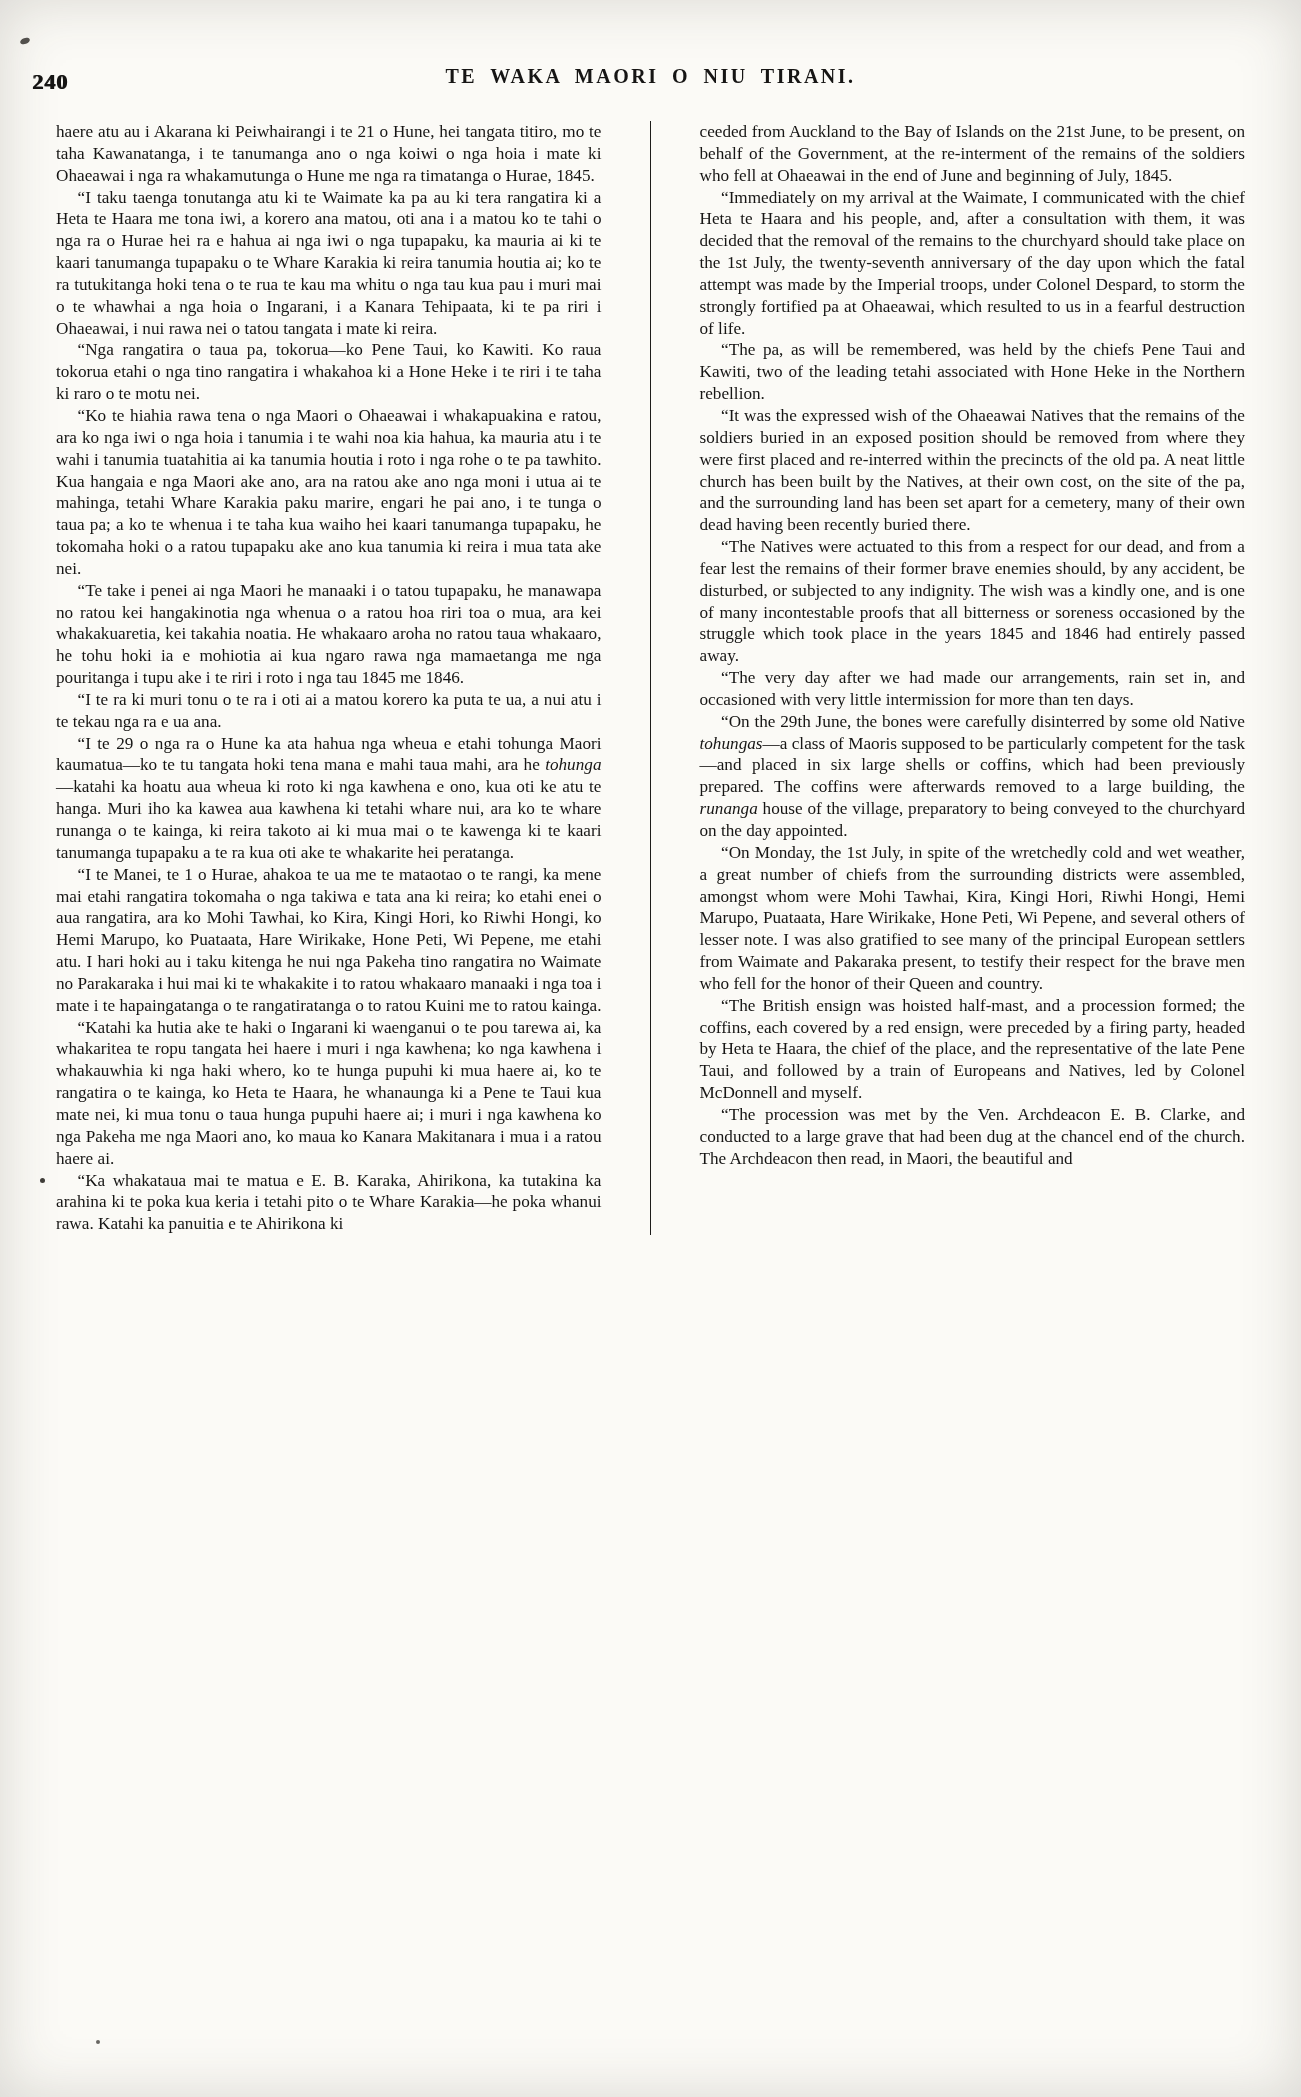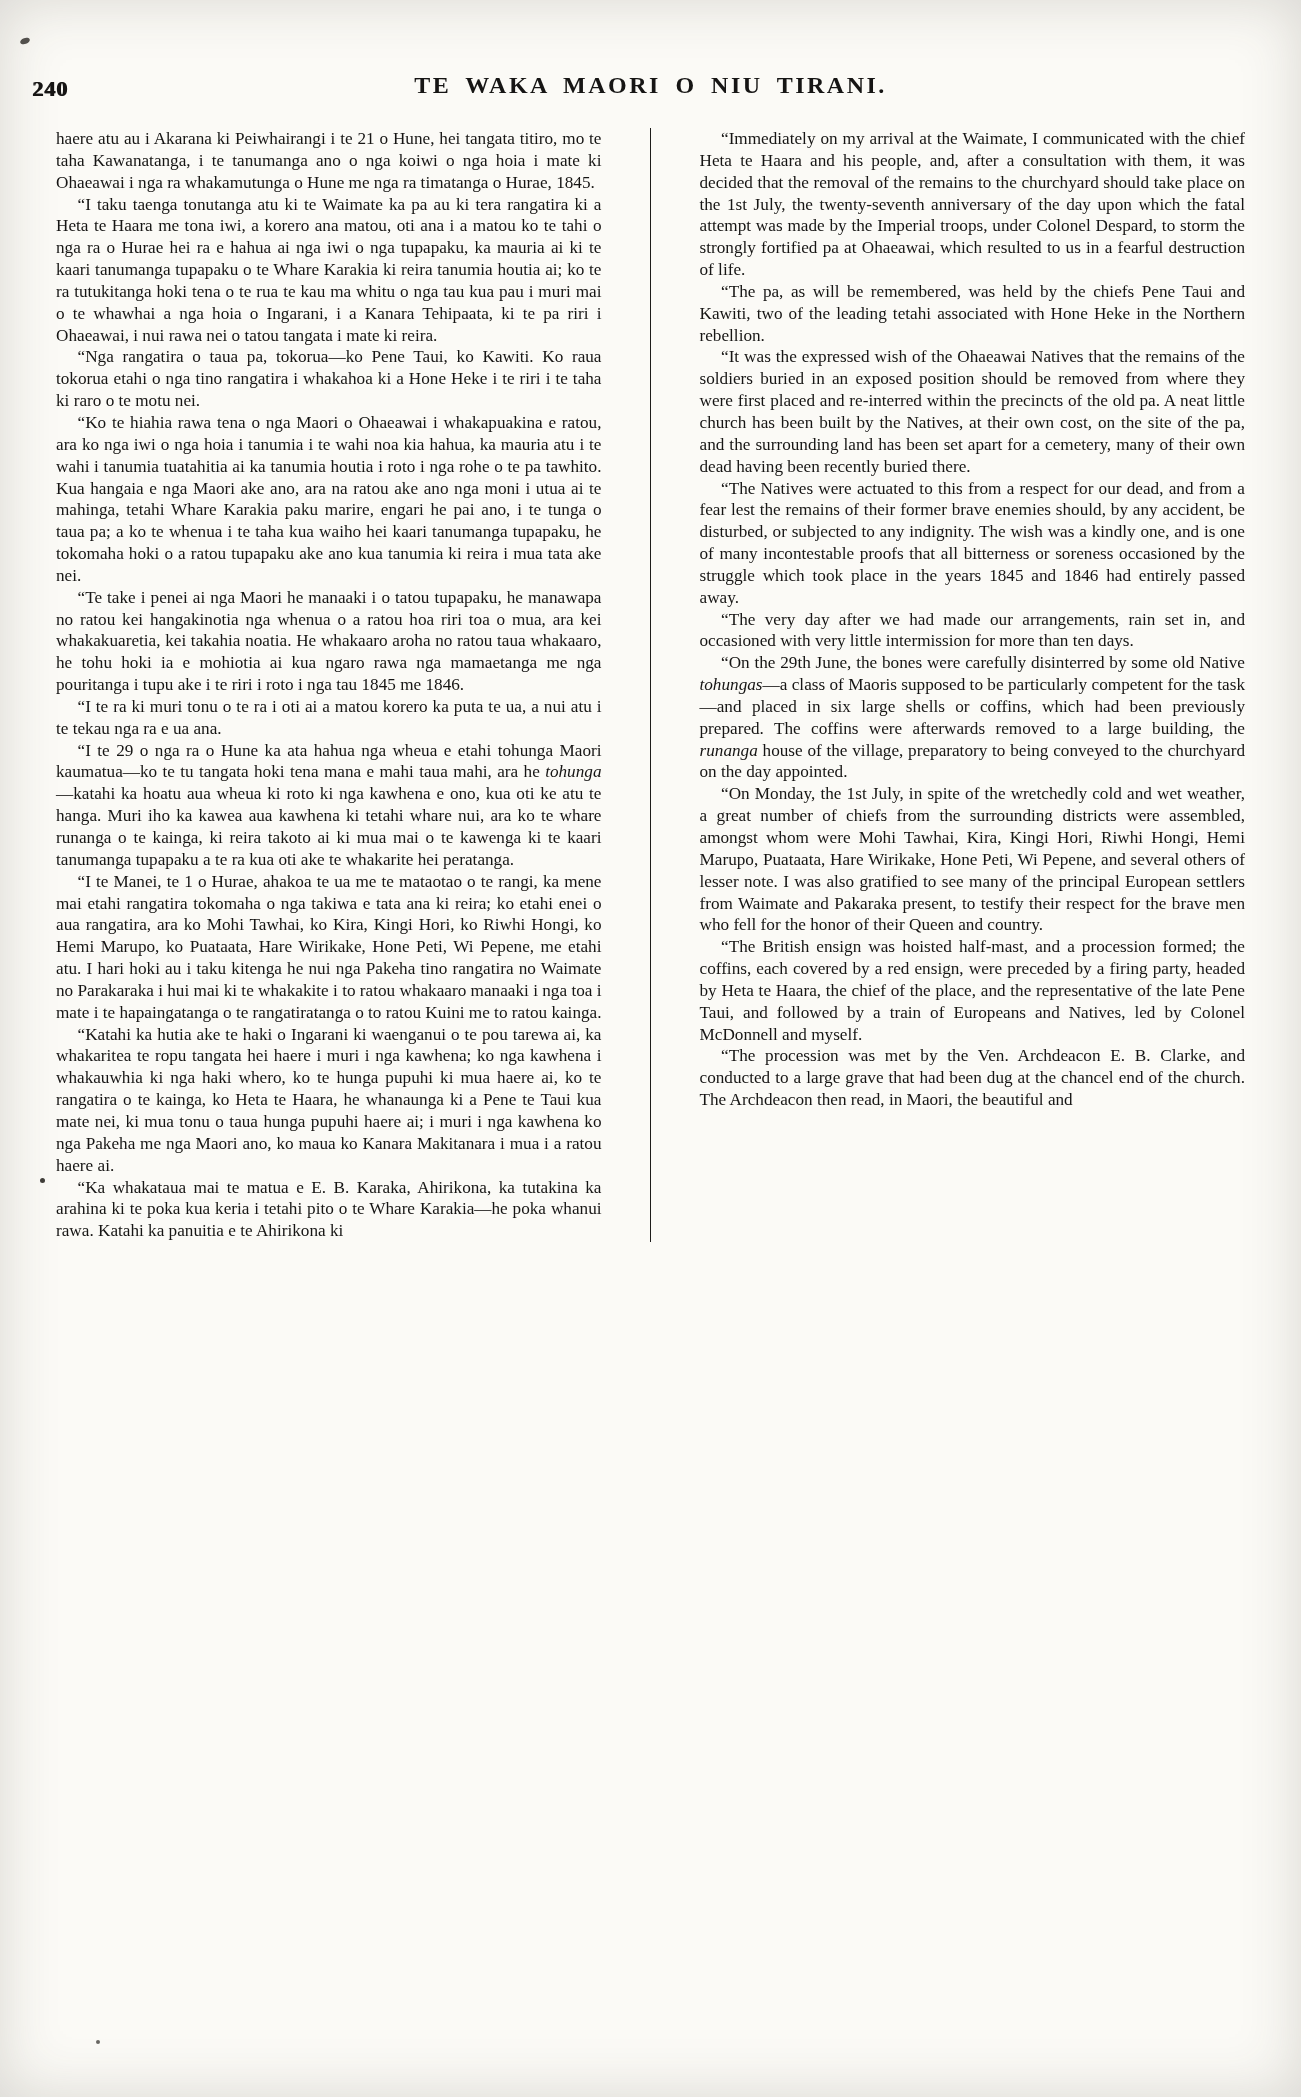--- a/index.html
+++ b/index.html
@@ -27,23 +27,23 @@
   .pageno {
     position: absolute;
     left: -24px;
     top: 4px;
     font-size: 22px;
     font-weight: bold;
     letter-spacing: 1px;
     text-shadow: 1px 0 0 #161514;
   }
   .masthead {
-    margin: 12px;
+    margin: 5px;
     text-align: center;
-    font-size: 24px;
+    font-size: 20px;
     font-weight: bold;
     letter-spacing: 2.5px;
     word-spacing: 6px;
   }
   main.columns {
     display: flex;
     margin-top: 12px;
     align-items: stretch;
     gap: 34px;
   }
@@ -100,20 +100,21 @@
       <p class="para">“I te ra ki muri tonu o te ra i oti ai a matou korero ka puta te ua, a nui atu i te tekau nga ra e ua ana.</p>
       <p class="para gap-md">“I te 29 o nga ra o Hune ka ata hahua nga wheua e etahi tohunga Maori kaumatua—ko te tu tangata hoki tena mana e mahi taua mahi, ara he <i>tohunga</i>—katahi ka hoatu aua wheua ki roto ki nga kawhena e ono, kua oti ke atu te hanga. Muri iho ka kawea aua kawhena ki tetahi whare nui, ara ko te whare runanga o te kainga, ki reira takoto ai ki mua mai o te kawenga ki te kaari tanumanga tupapaku a te ra kua oti ake te whakarite hei peratanga.</p>
       <p class="para">“I te Manei, te 1 o Hurae, ahakoa te ua me te mataotao o te rangi, ka mene mai etahi rangatira tokomaha o nga takiwa e tata ana ki reira; ko etahi enei o aua rangatira, ara ko Mohi Tawhai, ko Kira, Kingi Hori, ko Riwhi Hongi, ko Hemi Marupo, ko Puataata, Hare Wirikake, Hone Peti, Wi Pepene, me etahi atu. I hari hoki au i taku kitenga he nui nga Pakeha tino rangatira no Waimate no Parakaraka i hui mai ki te whakakite i to ratou whakaaro manaaki i nga toa i mate i te hapaingatanga o te rangatiratanga o to ratou Kuini me to ratou kainga.</p>
       <p class="para">“Katahi ka hutia ake te haki o Ingarani ki waenganui o te pou tarewa ai, ka whakaritea te ropu tangata hei haere i muri i nga kawhena; ko nga kawhena i whakauwhia ki nga haki whero, ko te hunga pupuhi ki mua haere ai, ko te rangatira o te kainga, ko Heta te Haara, he whanaunga ki a Pene te Taui kua mate nei, ki mua tonu o taua hunga pupuhi haere ai; i muri i nga kawhena ko nga Pakeha me nga Maori ano, ko maua ko Kanara Makitanara i mua i a ratou haere ai.</p>
       <p class="para">“Ka whakataua mai te matua e E. B. Karaka, Ahirikona, ka tutakina ka arahina ki te poka kua keria i tetahi pito o te Whare Karakia—he poka whanui rawa.  Katahi ka panuitia e te Ahirikona ki</p>
     </section>
 
     <div class="col-rule"></div>
 
     <section class="col right">
+      <p class="para flush">ceeded from Auckland to the Bay of Islands on the 21st June, to be present, on behalf of the Government, at the re-interment of the remains of the soldiers who fell at Ohaeawai in the end of June and beginning of July, 1845.</p>
       <p class="para">“Immediately on my arrival at the Waimate, I communicated with the chief Heta te Haara and his people, and, after a consultation with them, it was decided that the removal of the remains to the churchyard should take place on the 1st July, the twenty-seventh anniversary of the day upon which the fatal attempt was made by the Imperial troops, under Colonel Despard, to storm the strongly fortified pa at Ohaeawai, which resulted to us in a fearful destruction of life.</p>
       <p class="para">“The pa, as will be remembered, was held by the chiefs Pene Taui and Kawiti, two of the leading tetahi associated with Hone Heke in the Northern rebellion.</p>
       <p class="para">“It was the expressed wish of the Ohaeawai Natives that the remains of the soldiers buried in an exposed position should be removed from where they were first placed and re-interred within the precincts of the old pa.  A neat little church has been built by the Natives, at their own cost, on the site of the pa, and the surrounding land has been set apart for a cemetery, many of their own dead having been recently buried there.</p>
       <p class="para gap-md">“The Natives were actuated to this from a respect for our dead, and from a fear lest the remains of their former brave enemies should, by any accident, be disturbed, or subjected to any indignity.  The wish was a kindly one, and is one of many incontestable proofs that all bitterness or soreness occasioned by the struggle which took place in the years 1845 and 1846 had entirely passed away.</p>
       <p class="para">“The very day after we had made our arrangements, rain set in, and occasioned with very little intermission for more than ten days.</p>
       <p class="para">“On the 29th June, the bones were carefully disinterred by some old Native <i>tohungas</i>—a class of Maoris supposed to be particularly competent for the task—and placed in six large shells or coffins, which had been previously prepared.  The coffins were afterwards removed to a large building, the <i>runanga</i> house of the village, preparatory to being conveyed to the churchyard on the day appointed.</p>
       <p class="para gap-md">“On Monday, the 1st July, in spite of the wretchedly cold and wet weather, a great number of chiefs from the surrounding districts were assembled, amongst whom were Mohi Tawhai, Kira, Kingi Hori, Riwhi Hongi, Hemi Marupo, Puataata, Hare Wirikake, Hone Peti, Wi Pepene, and several others of lesser note.  I was also gratified to see many of the principal European settlers from Waimate and Pakaraka present, to testify their respect for the brave men who fell for the honor of their Queen and country.</p>
       <p class="para">“The British ensign was hoisted half-mast, and a procession formed; the coffins, each covered by a red ensign, were preceded by a firing party, headed by Heta te Haara, the chief of the place, and the representative of the late Pene Taui, and followed by a train of Europeans and Natives, led by Colonel McDonnell and myself.</p>
       <p class="para gap-lg">“The procession was met by the Ven. Archdeacon E. B. Clarke, and conducted to a large grave that had been dug at the chancel end of the church.  The Archdeacon then read, in Maori, the beautiful and</p>
     </section>

